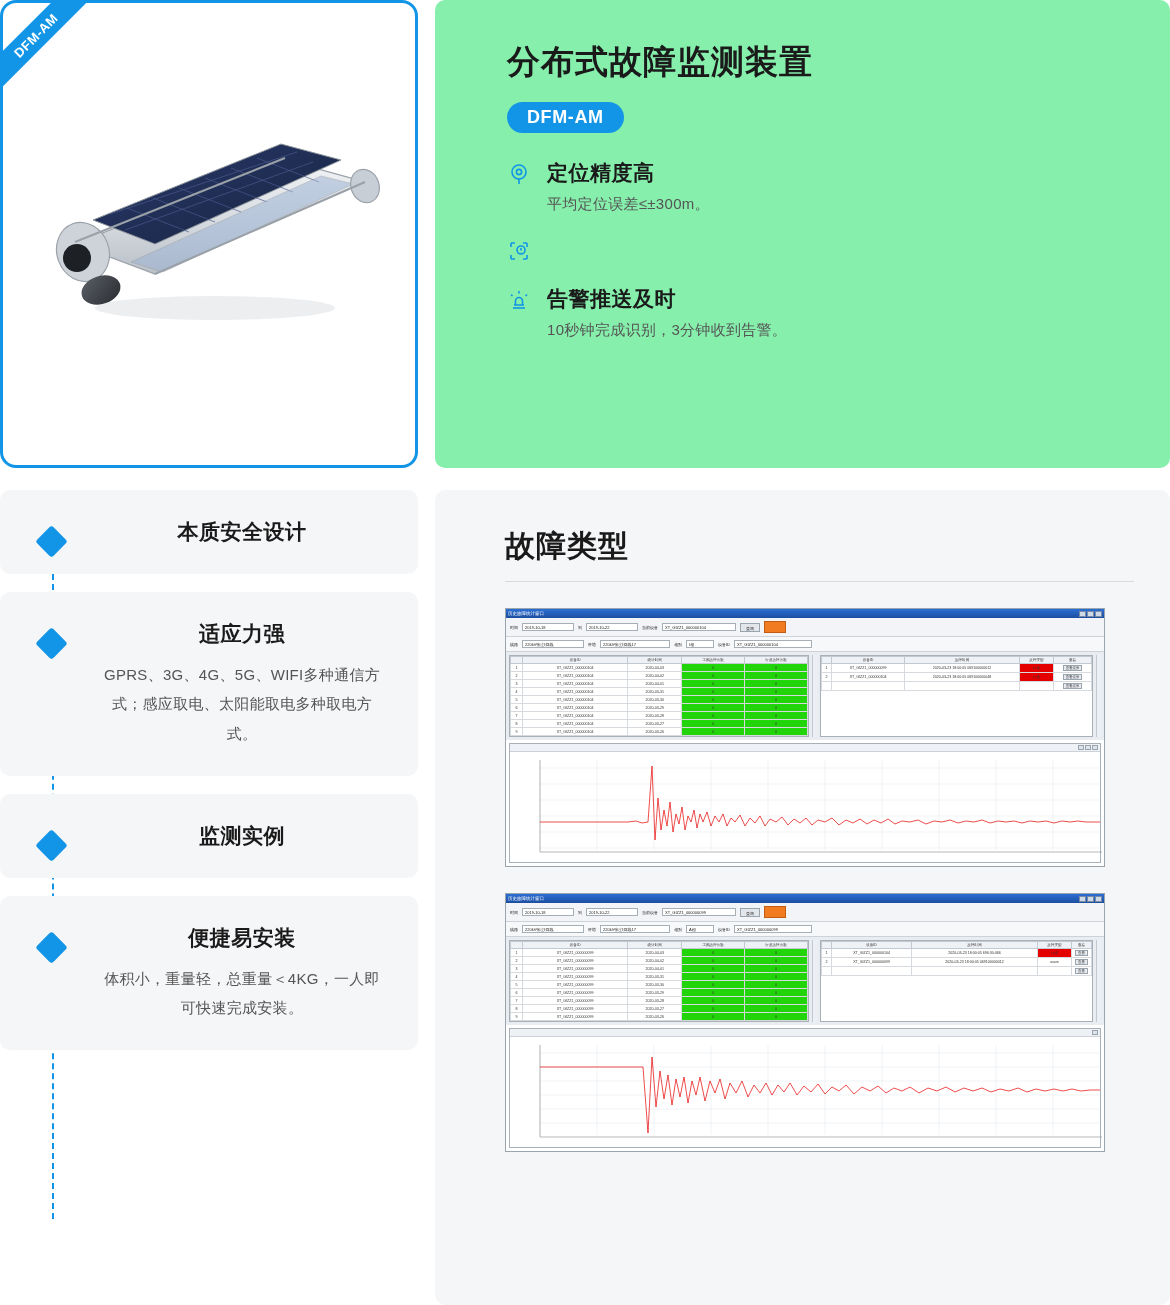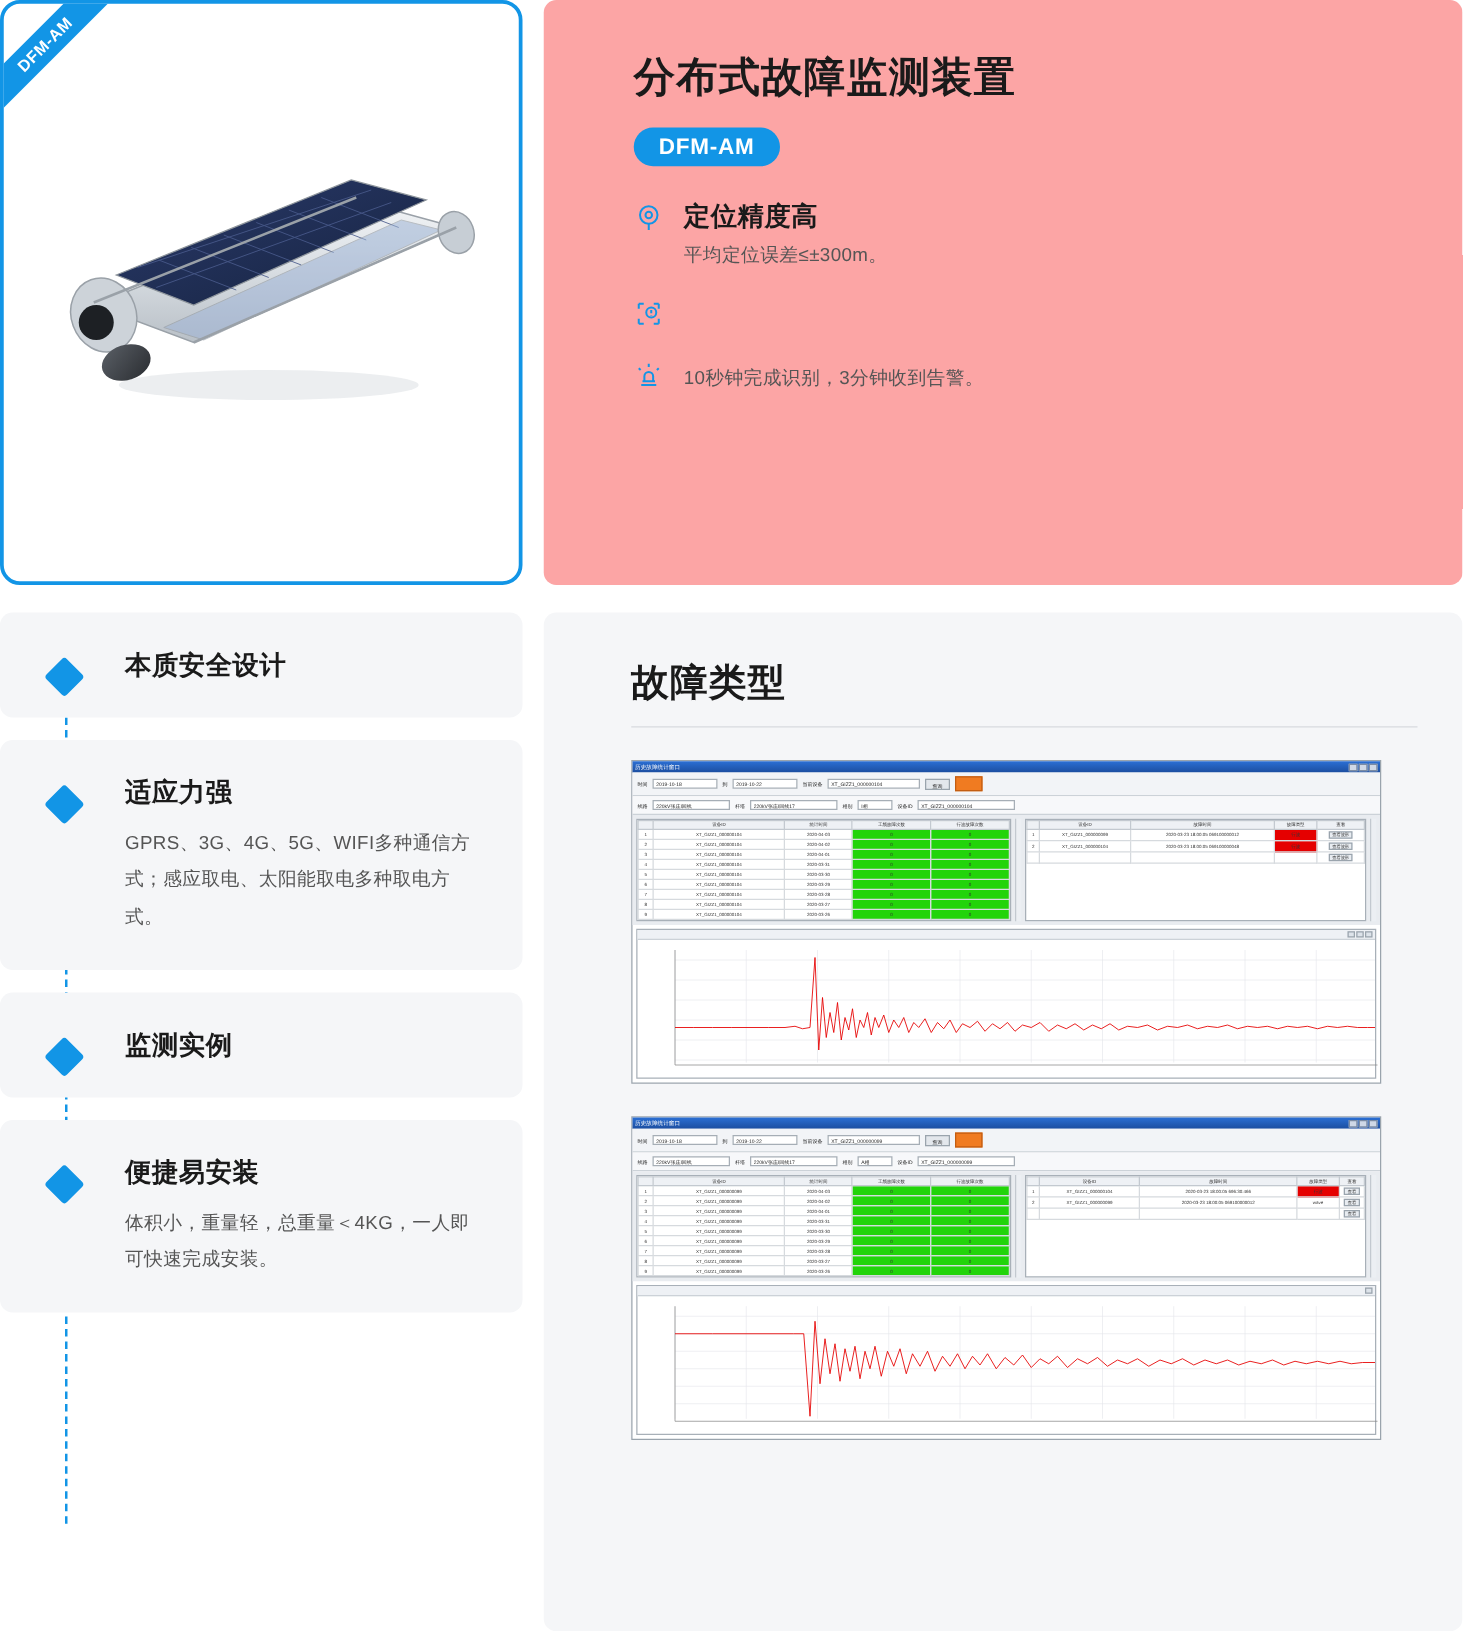--- a/index.html
+++ b/index.html
@@ -59,21 +59,21 @@
   .device-wrap {
     position: absolute;
     left: 0; top: 0; right: 0; bottom: 0;
     display: flex; align-items: center; justify-content: center;
   }
 
   
   .info-card {
     flex: 1;
     height: 468px;
-    background: #fca5a5;
+    background: #86efac;
     border-radius: 10px;
     padding: 40px 50px 0 72px;
   }
   .title {
     font-size: 33px;
     font-weight: bold;
     color: #1a1a1a;
     letter-spacing: 1px;
   }
   .model-badge {
@@ -133,20 +133,21 @@
     border-left: 2px dashed #1295e6;
     z-index: 0;
   }
   .adv-card {
     position: relative;
     background: #f5f6f8;
     border-radius: 10px;
     padding: 28px 34px 28px 100px;
     margin-bottom: 18px;
     z-index: 1;
+    text-align: center;
   }
   .diamond {
     position: absolute;
     left: 36px;
     top: 36px;
     width: 32px; height: 32px;
   }
   .diamond span {
     display: block;
     width: 23px; height: 23px;
@@ -410,20 +411,21 @@
 
         <div class="feature">
           <span class="f-ico">
             <svg viewBox="0 0 24 24" width="24" height="24" fill="none" stroke="#1295e6" stroke-width="1.6">
               <path d="M7 17h10M8.5 17v-4a3.5 3.5 0 017 0v4"></path>
               <path d="M12 5.5V3M5.5 8L4 6.6M18.5 8L20 6.6"></path>
               <path d="M6 20h12"></path>
             </svg>
           </span>
           <div>
+            <h3>告警推送及时</h3>
             <p>10秒钟完成识别，3分钟收到告警。</p>
           </div>
         </div>
 
       </div>
     </div>
   </div>
 
   <div class="bottom-row">
 

